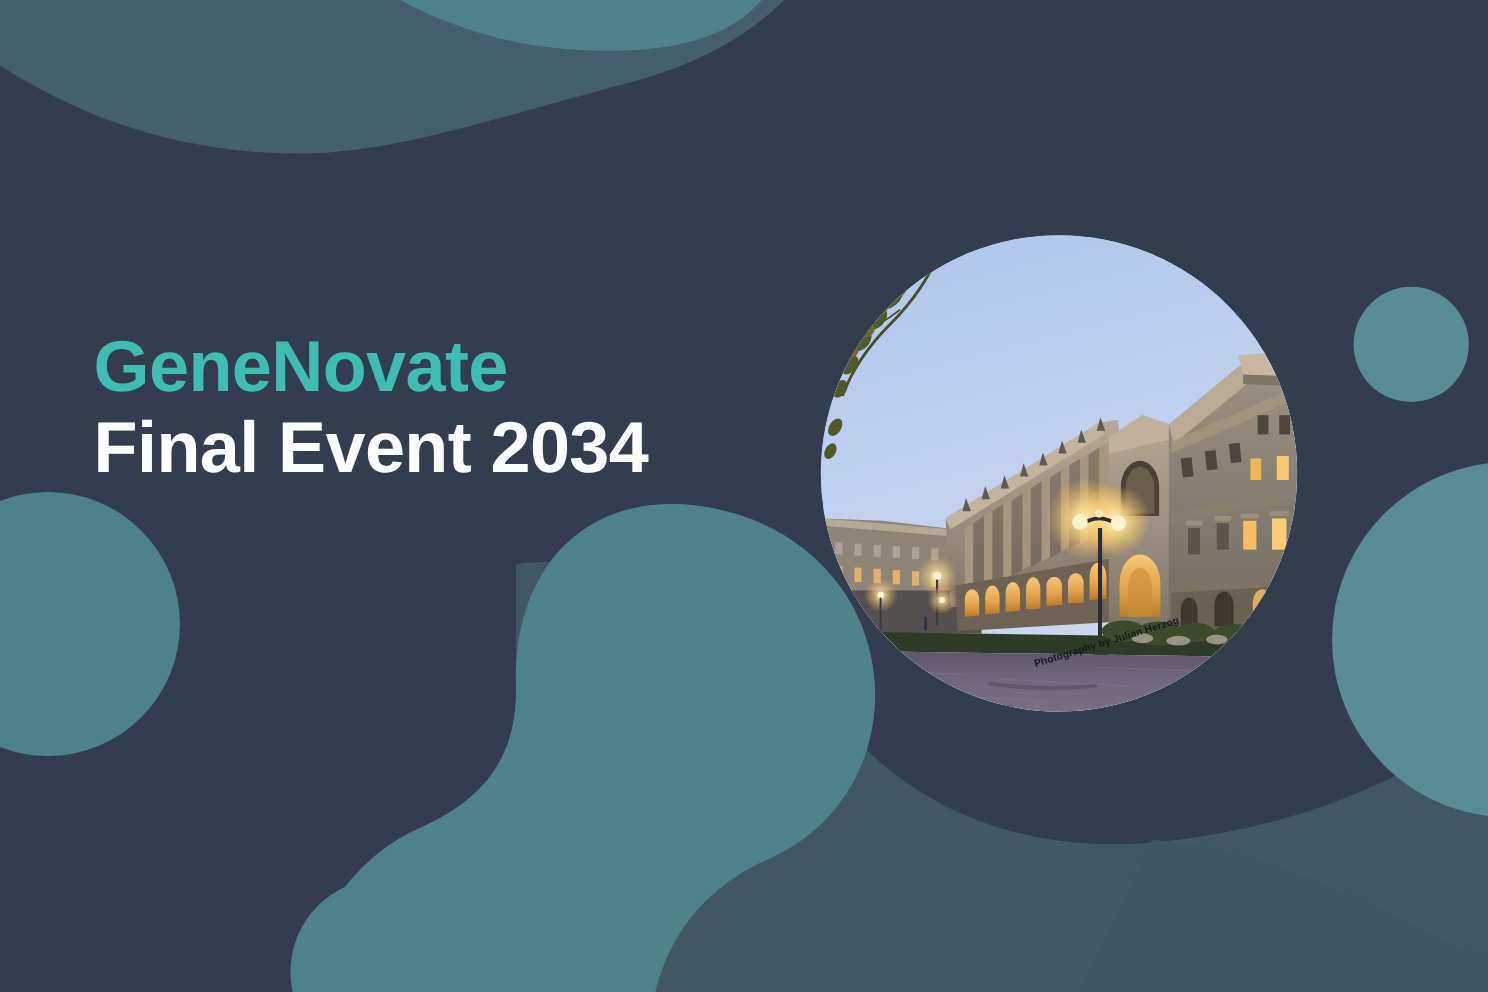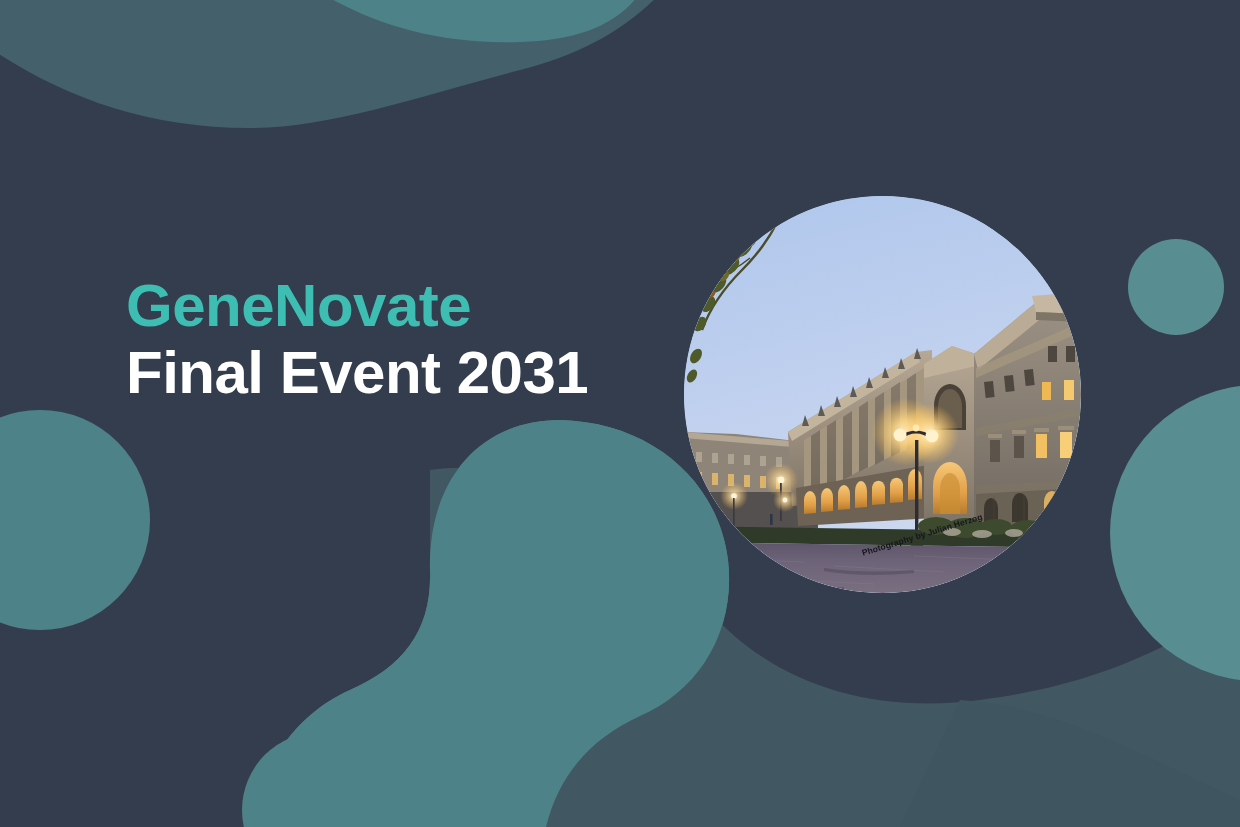--- a/index.html
+++ b/index.html
@@ -18,21 +18,20 @@
   }
   .layer { position:absolute; top:0; left:0; width:1240px; height:827px; }
   #bg-blobs { z-index:1; }
 
   
   #title-block {
     position:absolute;
     left:78px; top:272px;
     z-index:5;
     line-height:1.12;
-    margin-left:48px;
   }
   .title-line {
     font-size:60px;
     font-weight:600;
     letter-spacing:-0.5px;
     white-space:nowrap;
     display:block;
   }
   #brand-line { color:#3ebdb3; }
   #event-line { color:#ffffff; }
@@ -387,16 +386,16 @@
           </g>
         </g>
       </g>
     </svg>
 
     <div id="photo-credit">Photography by Julian Herzog</div>
   </div>
 
   <div id="title-block">
     <span class="title-line" id="brand-line">GeneNovate</span>
-    <span class="title-line" id="event-line">Final Event 2031</span>
+    <span class="title-line" id="event-line">Final Event 2034</span>
   </div>
 
 </div>
 
 </body></html>

